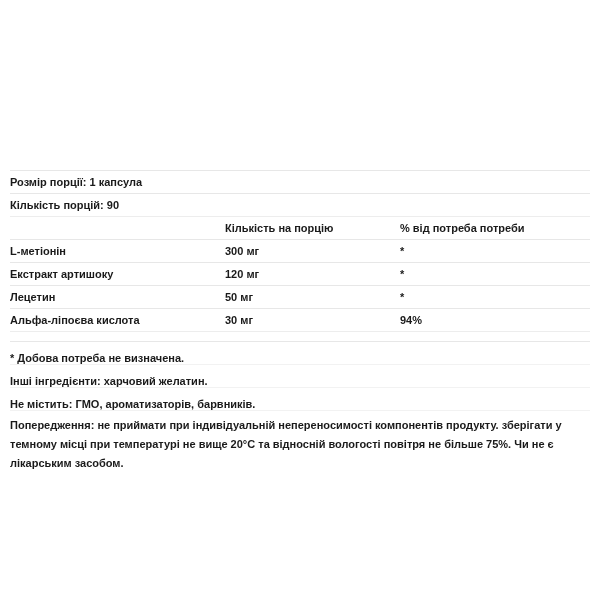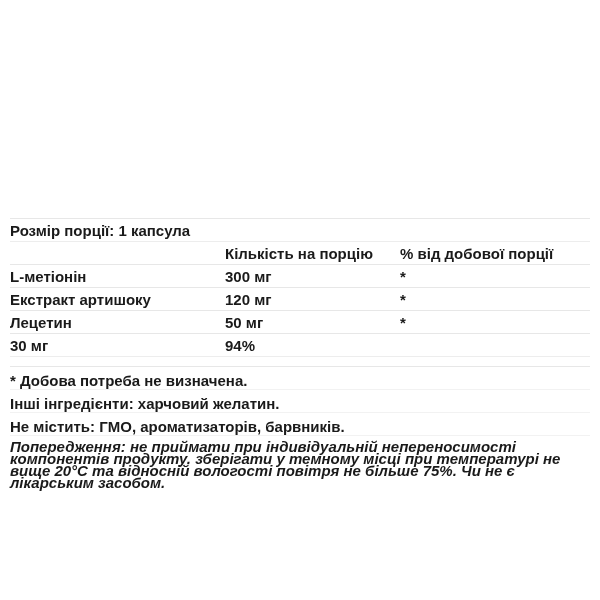--- a/index.html
+++ b/index.html
@@ -10,23 +10,22 @@
     background: #ffffff;
     overflow: hidden;
   }
   .panel {
     position: absolute;
     top: 170px;
     left: 10px;
     width: 580px;
     font-family: "Liberation Sans", sans-serif;
     font-weight: bold;
-    font-size: 15px;
+    font-size: 11px;
     color: #1a1a1a;
-    margin-top: 48px;
     -webkit-font-smoothing: antialiased;
   }
   .info-row {
     height: 22px;
     display: flex;
     align-items: center;
     border-top: 1px solid #e7e7e7;
   }
   .t-row {
     display: grid;
@@ -39,42 +38,44 @@
   .table-bottom { border-top: 1px solid #ededed; height: 9px; }
   .footnotes { border-top: 1px solid #e7e7e7; }
   .fn-row {
     min-height: 22px;
     display: flex;
     align-items: flex-end;
     border-bottom: 1px solid #f2f2f2;
   }
   .fn-row.warning-row {
     padding: 5px 0 6px 0;
-    line-height: 12px;
+    line-height: 19px;
     border-bottom: none;
     align-items: center;
-    font-style: italic;
   }
   .cell { overflow: hidden; white-space: nowrap; }
 </style>
 </head>
 <body>
 
 <div class="panel">
 
   <div class="info-row">
     <span>Розмір порції: 1 капсула</span>
   </div>
 
+  <div class="info-row">
+    <span>Кількість порцій: 90</span>
+  </div>
 
   <div>
     <div class="t-row header-row">
       <span class="cell"></span>
       <span class="cell">Кількість на порцію</span>
-      <span class="cell">% від добової порції</span>
+      <span class="cell">% від потреба потреби</span>
     </div>
 
     <div class="t-row">
       <span class="cell">L-метіонін</span>
       <span class="cell">300 мг</span>
       <span class="cell">*</span>
     </div>
 
     <div class="t-row">
       <span class="cell">Екстракт артишоку</span>
@@ -82,20 +83,21 @@
       <span class="cell">*</span>
     </div>
 
     <div class="t-row">
       <span class="cell">Лецетин</span>
       <span class="cell">50 мг</span>
       <span class="cell">*</span>
     </div>
 
     <div class="t-row">
+      <span class="cell">Альфа-ліпоєва кислота</span>
       <span class="cell">30 мг</span>
       <span class="cell">94%</span>
     </div>
 
     <div class="table-bottom"></div>
   </div>
 
   <div class="footnotes">
     <div class="fn-row">
       <span>* Добова потреба не визначена.</span>

